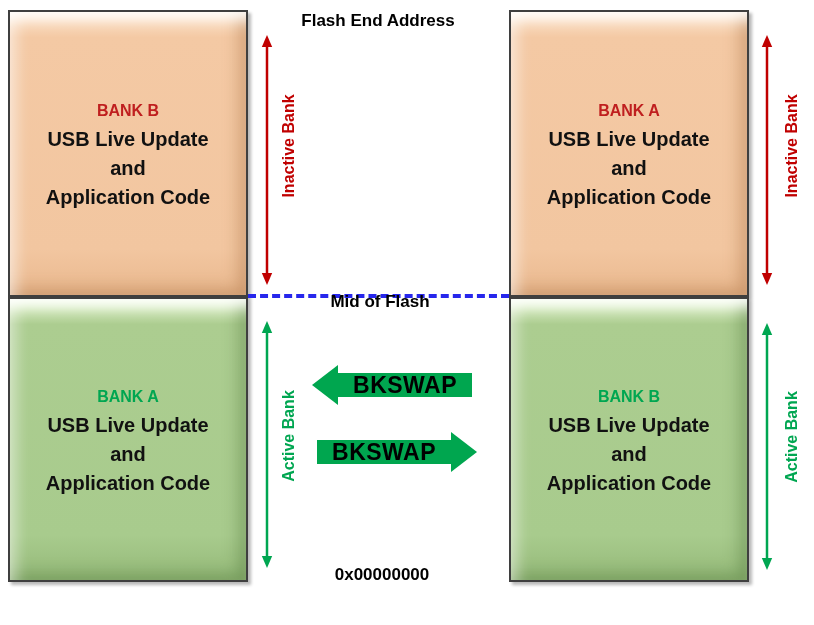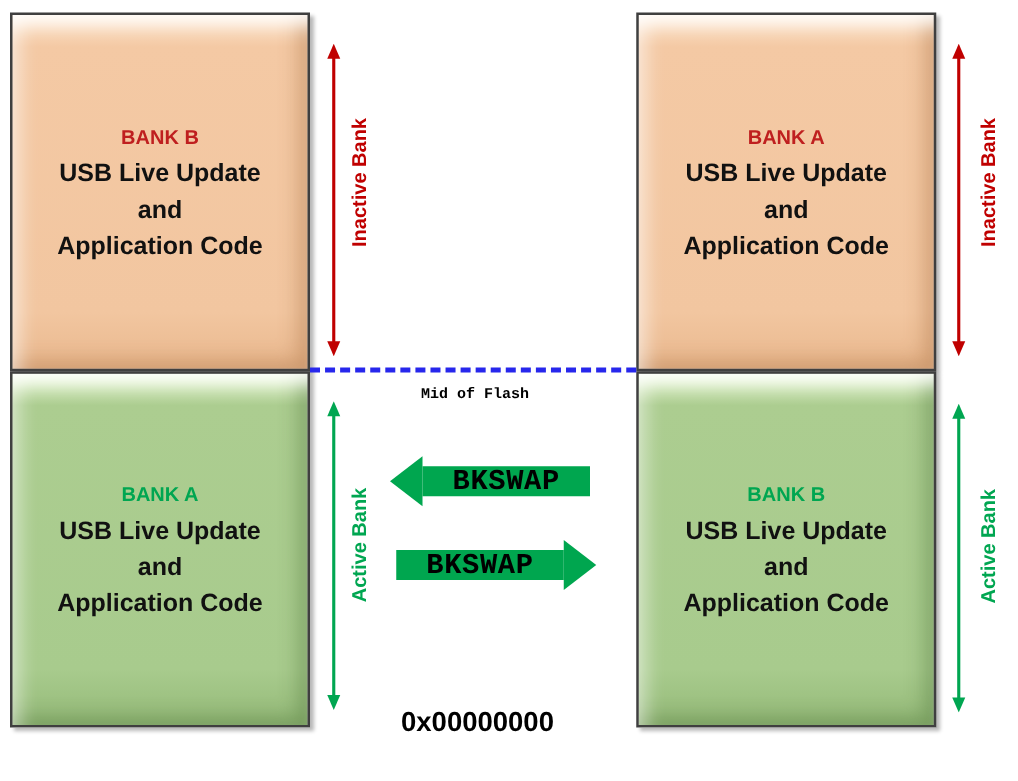--- a/index.html
+++ b/index.html
@@ -56,22 +56,22 @@
   }
   
   .label {
     position: absolute;
     font-weight: bold;
     color: #000000;
     text-align: center;
     white-space: nowrap;
   }
   .flash-end   { left: 278px; top: 11px;  width: 200px; font-size: 17px; }
-  .mid-flash   { left: 280px; top: 308px; width: 200px; font-size: 12px; font-family: Liberation Mono, monospace; }
-  .base-addr   { left: 282px; top: 565px; width: 200px; font-size: 22px; }
+  .mid-flash   { left: 280px; top: 292px; width: 200px; font-size: 17px; }
+  .base-addr   { left: 282px; top: 565px; width: 200px; font-size: 17px; }
   .afirst      { font-size: 17px; color: #2020e8; width: 236px; top: 589px; }
   .afirst-0    { left: 8px; }
   .afirst-1    { left: 509px; }
   
   .vlabel {
     position: absolute;
     transform: translate(-50%, -50%) rotate(-90deg);
     white-space: nowrap;
     font-weight: bold;
     font-size: 16px;
@@ -126,28 +126,28 @@
     align-items: center;
     justify-content: center;
     overflow: visible;
   }
   .bkswap-label {
     font-size: 23px;
     font-weight: bold;
     color: #000000;
     letter-spacing: 0.5px;
     white-space: nowrap;
-    font-family: Liberation Mono, monospace;
   }
 </style>
 </head>
 <body>
 
 <div class="canvas">
 
+  <div class="label flash-end">Flash End Address</div>
 
   <div class="bank-box inactive-fill pos-lt">
     <div class="bank-title title-red">BANK B</div>
     <div class="bank-line">USB Live Update</div>
     <div class="bank-line">and</div>
     <div class="bank-line">Application Code</div>
   </div>
   <div class="bank-box active-fill pos-lb">
     <div class="bank-title title-green">BANK A</div>
     <div class="bank-line">USB Live Update</div>

